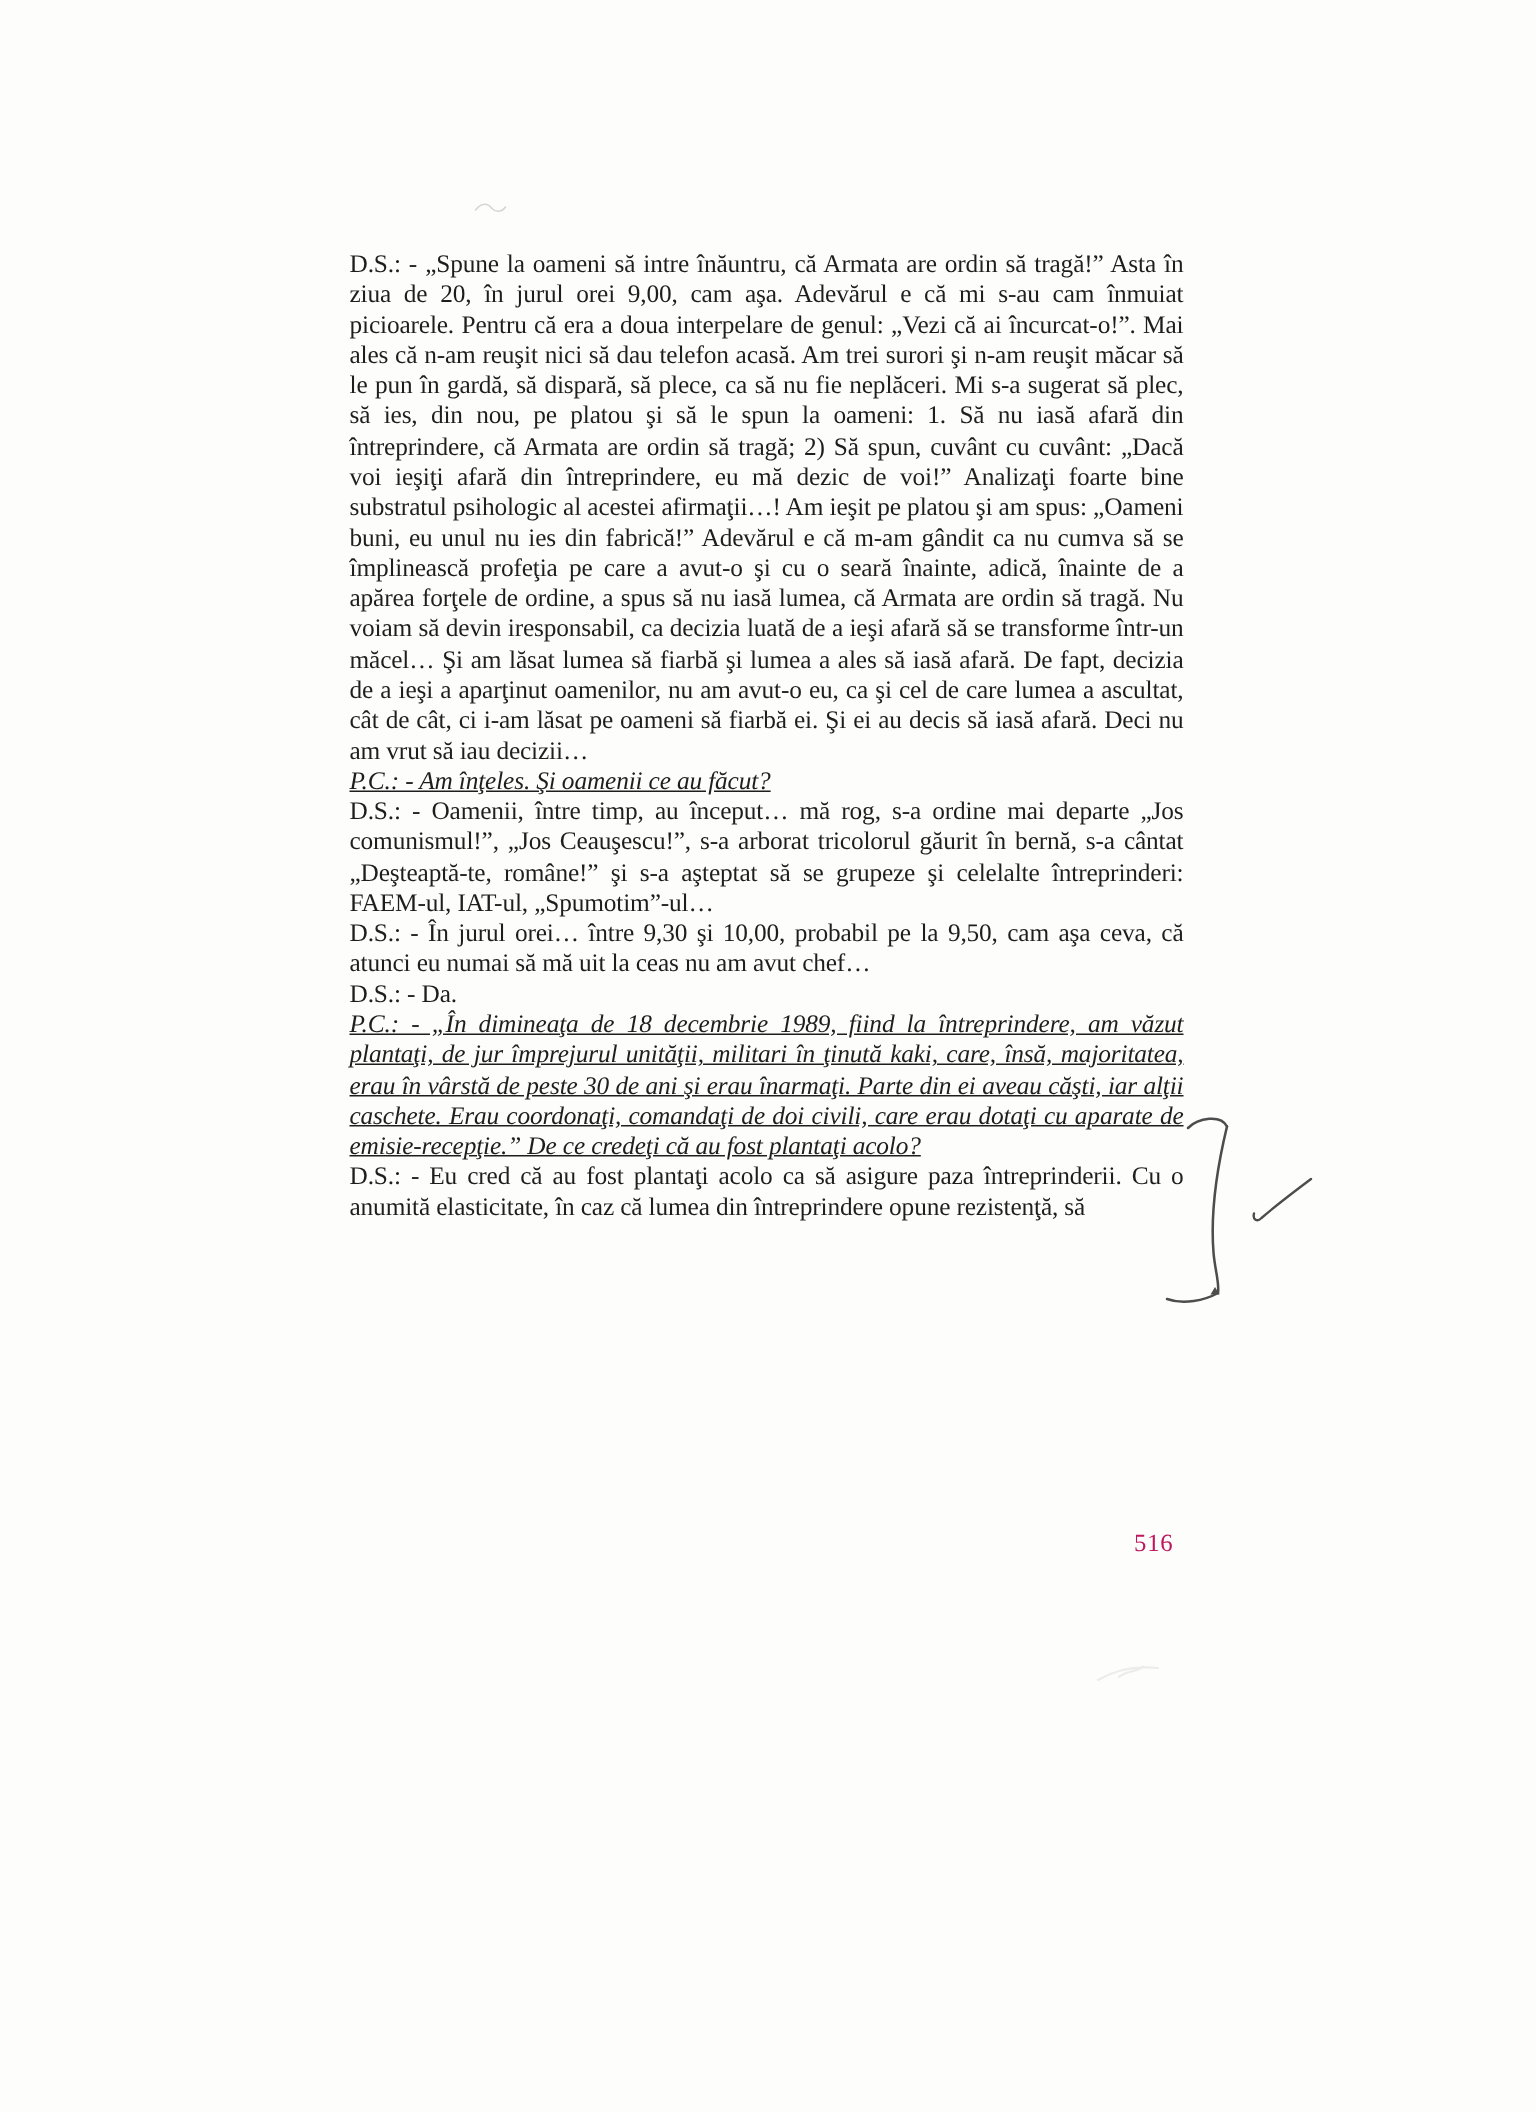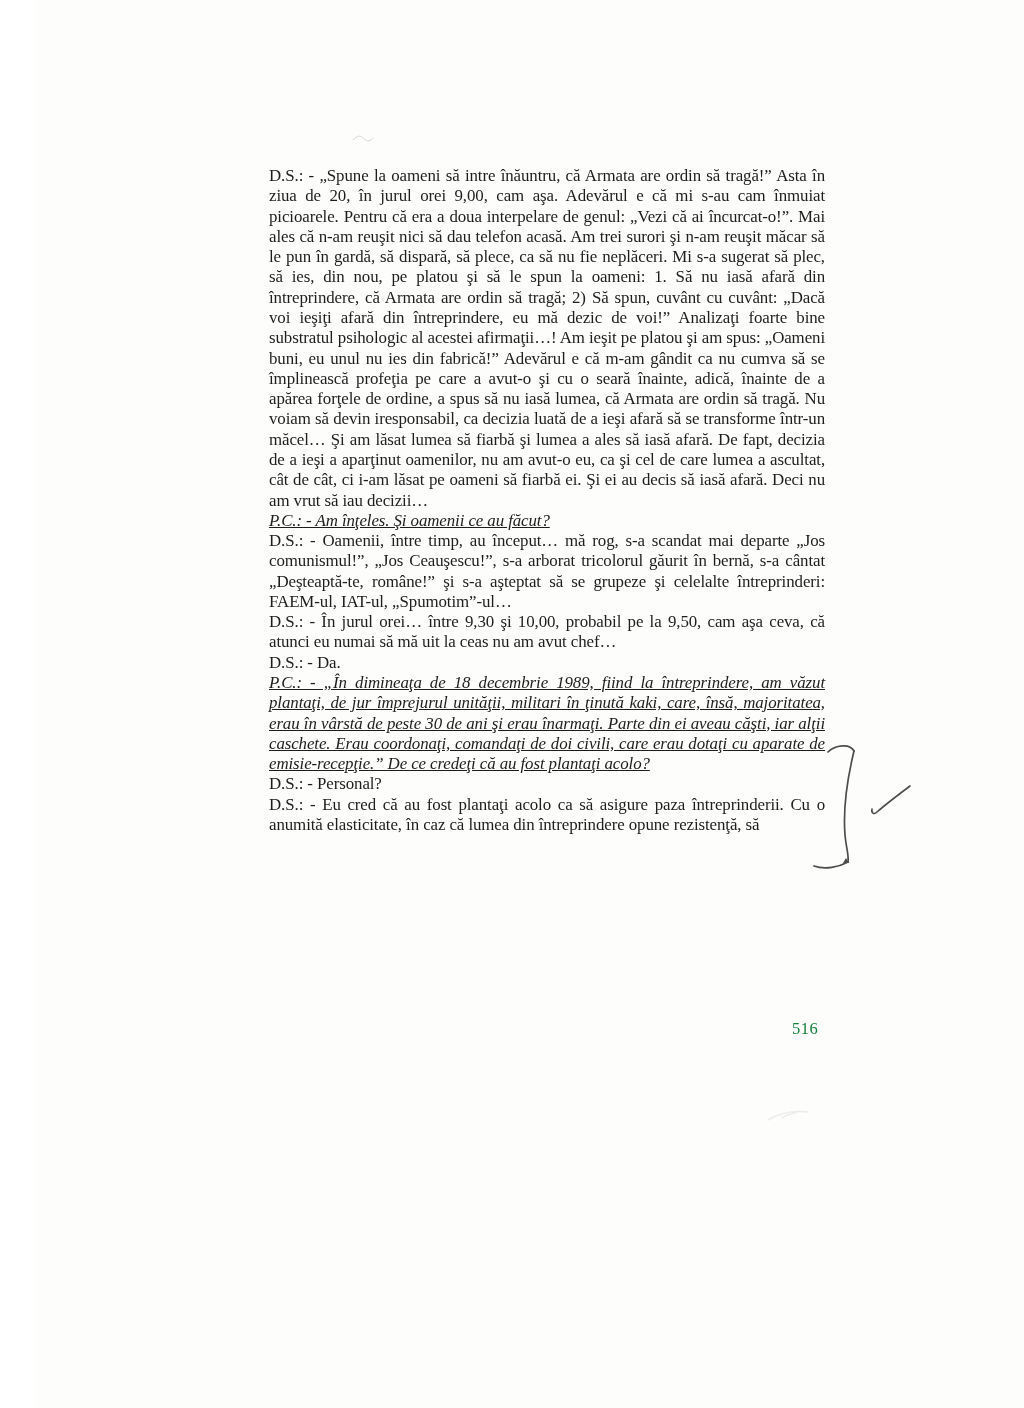--- a/index.html
+++ b/index.html
@@ -11,21 +11,20 @@
     height: 1408px;
     position: relative;
     background: #ffffff;
     overflow: hidden;
     font-family: "Liberation Serif", serif;
   }
   .scan-page {
     position: absolute;
     inset: 0;
     background: #fdfdfc;
-    margin-left: 36px;
   }
   .text-block {
     position: absolute;
     left: 233px;
     top: 166px;
     width: 556px;
     color: #1e1e1e;
     font-size: 16.9px;
     line-height: 20.28px;
     letter-spacing: -0.1px;
@@ -37,21 +36,21 @@
   }
   .text-block p.italic {
     font-style: italic;
     text-decoration: underline;
   }
   .page-number {
     position: absolute;
     left: 756px;
     top: 1019px;
     font-size: 16.5px;
-    color: #15803d;
+    color: #be185d;
     letter-spacing: 0.5px;
   }
   .marginalia {
     position: absolute;
     left: 765px;
     top: 725px;
     width: 130px;
     height: 160px;
   }
   .pencil-tilde {
@@ -72,25 +71,24 @@
   }
 </style>
 </head>
 <body>
 
 <div class="scan-page">
 
   <div class="text-block">
       <p class="turn normal">D.S.: - „Spune la oameni să intre înăuntru, că Armata are ordin să tragă!” Asta în ziua de 20, în jurul orei 9,00, cam aşa. Adevărul e că mi s-au cam înmuiat picioarele. Pentru că era a doua interpelare de genul: „Vezi că ai încurcat-o!”. Mai ales că n-am reuşit nici să dau telefon acasă. Am trei surori şi n-am reuşit măcar să le pun în gardă, să dispară, să plece, ca să nu fie neplăceri. Mi s-a sugerat să plec, să ies, din nou, pe platou şi să le spun la oameni: 1. Să nu iasă afară din întreprindere, că Armata are ordin să tragă; 2) Să spun, cuvânt cu cuvânt: „Dacă voi ieşiţi afară din întreprindere, eu mă dezic de voi!” Analizaţi foarte bine substratul psihologic al acestei afirmaţii…! Am ieşit pe platou şi am spus: „Oameni buni, eu unul nu ies din fabrică!” Adevărul e că m-am gândit ca nu cumva să se împlinească profeţia pe care a avut-o şi cu o seară înainte, adică, înainte de a apărea forţele de ordine, a spus să nu iasă lumea, că Armata are ordin să tragă. Nu voiam să devin iresponsabil, ca decizia luată de a ieşi afară să se transforme într-un măcel… Şi am lăsat lumea să fiarbă şi lumea a ales să iasă afară. De fapt, decizia de a ieşi a aparţinut oamenilor, nu am avut-o eu, ca şi cel de care lumea a ascultat, cât de cât, ci i-am lăsat pe oameni să fiarbă ei. Şi ei au decis să iasă afară. Deci nu am vrut să iau decizii…</p>
       <p class="turn italic">P.C.: - Am înţeles. Şi oamenii ce au făcut?</p>
-      <p class="turn normal">D.S.: - Oamenii, între timp, au început… mă rog, s-a scandat mai departe „Jos comunismul!”, „Jos Ceauşescu!”, s-a arborat tricolorul găurit în bernă, s-a cântat „Deşteaptă-te, române!” şi s-a aşteptat să se grupeze şi celelalte întreprinderi: FAEM-ul, IAT-ul, „Spumotim”-ul…</p>
+      <p class="turn normal">D.S.: - Oamenii, între timp, au început… mă rog, s-a ordine mai departe „Jos comunismul!”, „Jos Ceauşescu!”, s-a arborat tricolorul găurit în bernă, s-a cântat „Deşteaptă-te, române!” şi s-a aşteptat să se grupeze şi celelalte întreprinderi: FAEM-ul, IAT-ul, „Spumotim”-ul…</p>
       <p class="turn normal">D.S.: - În jurul orei… între 9,30 şi 10,00, probabil pe la 9,50, cam aşa ceva, că atunci eu numai să mă uit la ceas nu am avut chef…</p>
       <p class="turn normal">D.S.: - Da.</p>
       <p class="turn italic">P.C.: - „În dimineaţa de 18 decembrie 1989, fiind la întreprindere, am văzut plantaţi, de jur împrejurul unităţii, militari în ţinută kaki, care, însă, majoritatea, erau în vârstă de peste 30 de ani şi erau înarmaţi. Parte din ei aveau căşti, iar alţii caschete. Erau coordonaţi, comandaţi de doi civili, care erau dotaţi cu aparate de emisie-recepţie.” De ce credeţi că au fost plantaţi acolo?</p>
-      <p class="turn normal">D.S.: - Personal?</p>
       <p class="turn normal">D.S.: - Eu cred că au fost plantaţi acolo ca să asigure paza întreprinderii. Cu o anumită elasticitate, în caz că lumea din întreprindere opune rezistenţă, să</p>
     </div>
 
   <div class="page-number">516</div>
 
   <svg class="marginalia" viewBox="0 0 130 160">
     <g fill="none" stroke="#4d4d4d" stroke-width="1.7" stroke-linecap="round">
       <path d="M 27 27 C 34 20, 49 18, 53 26"></path>
       <path d="M 53 26 C 46 55, 42 85, 44 110 C 45 122, 48 130, 47 137"></path>
       <path d="M 47 137 C 38 142, 24 145, 13 141"></path>

